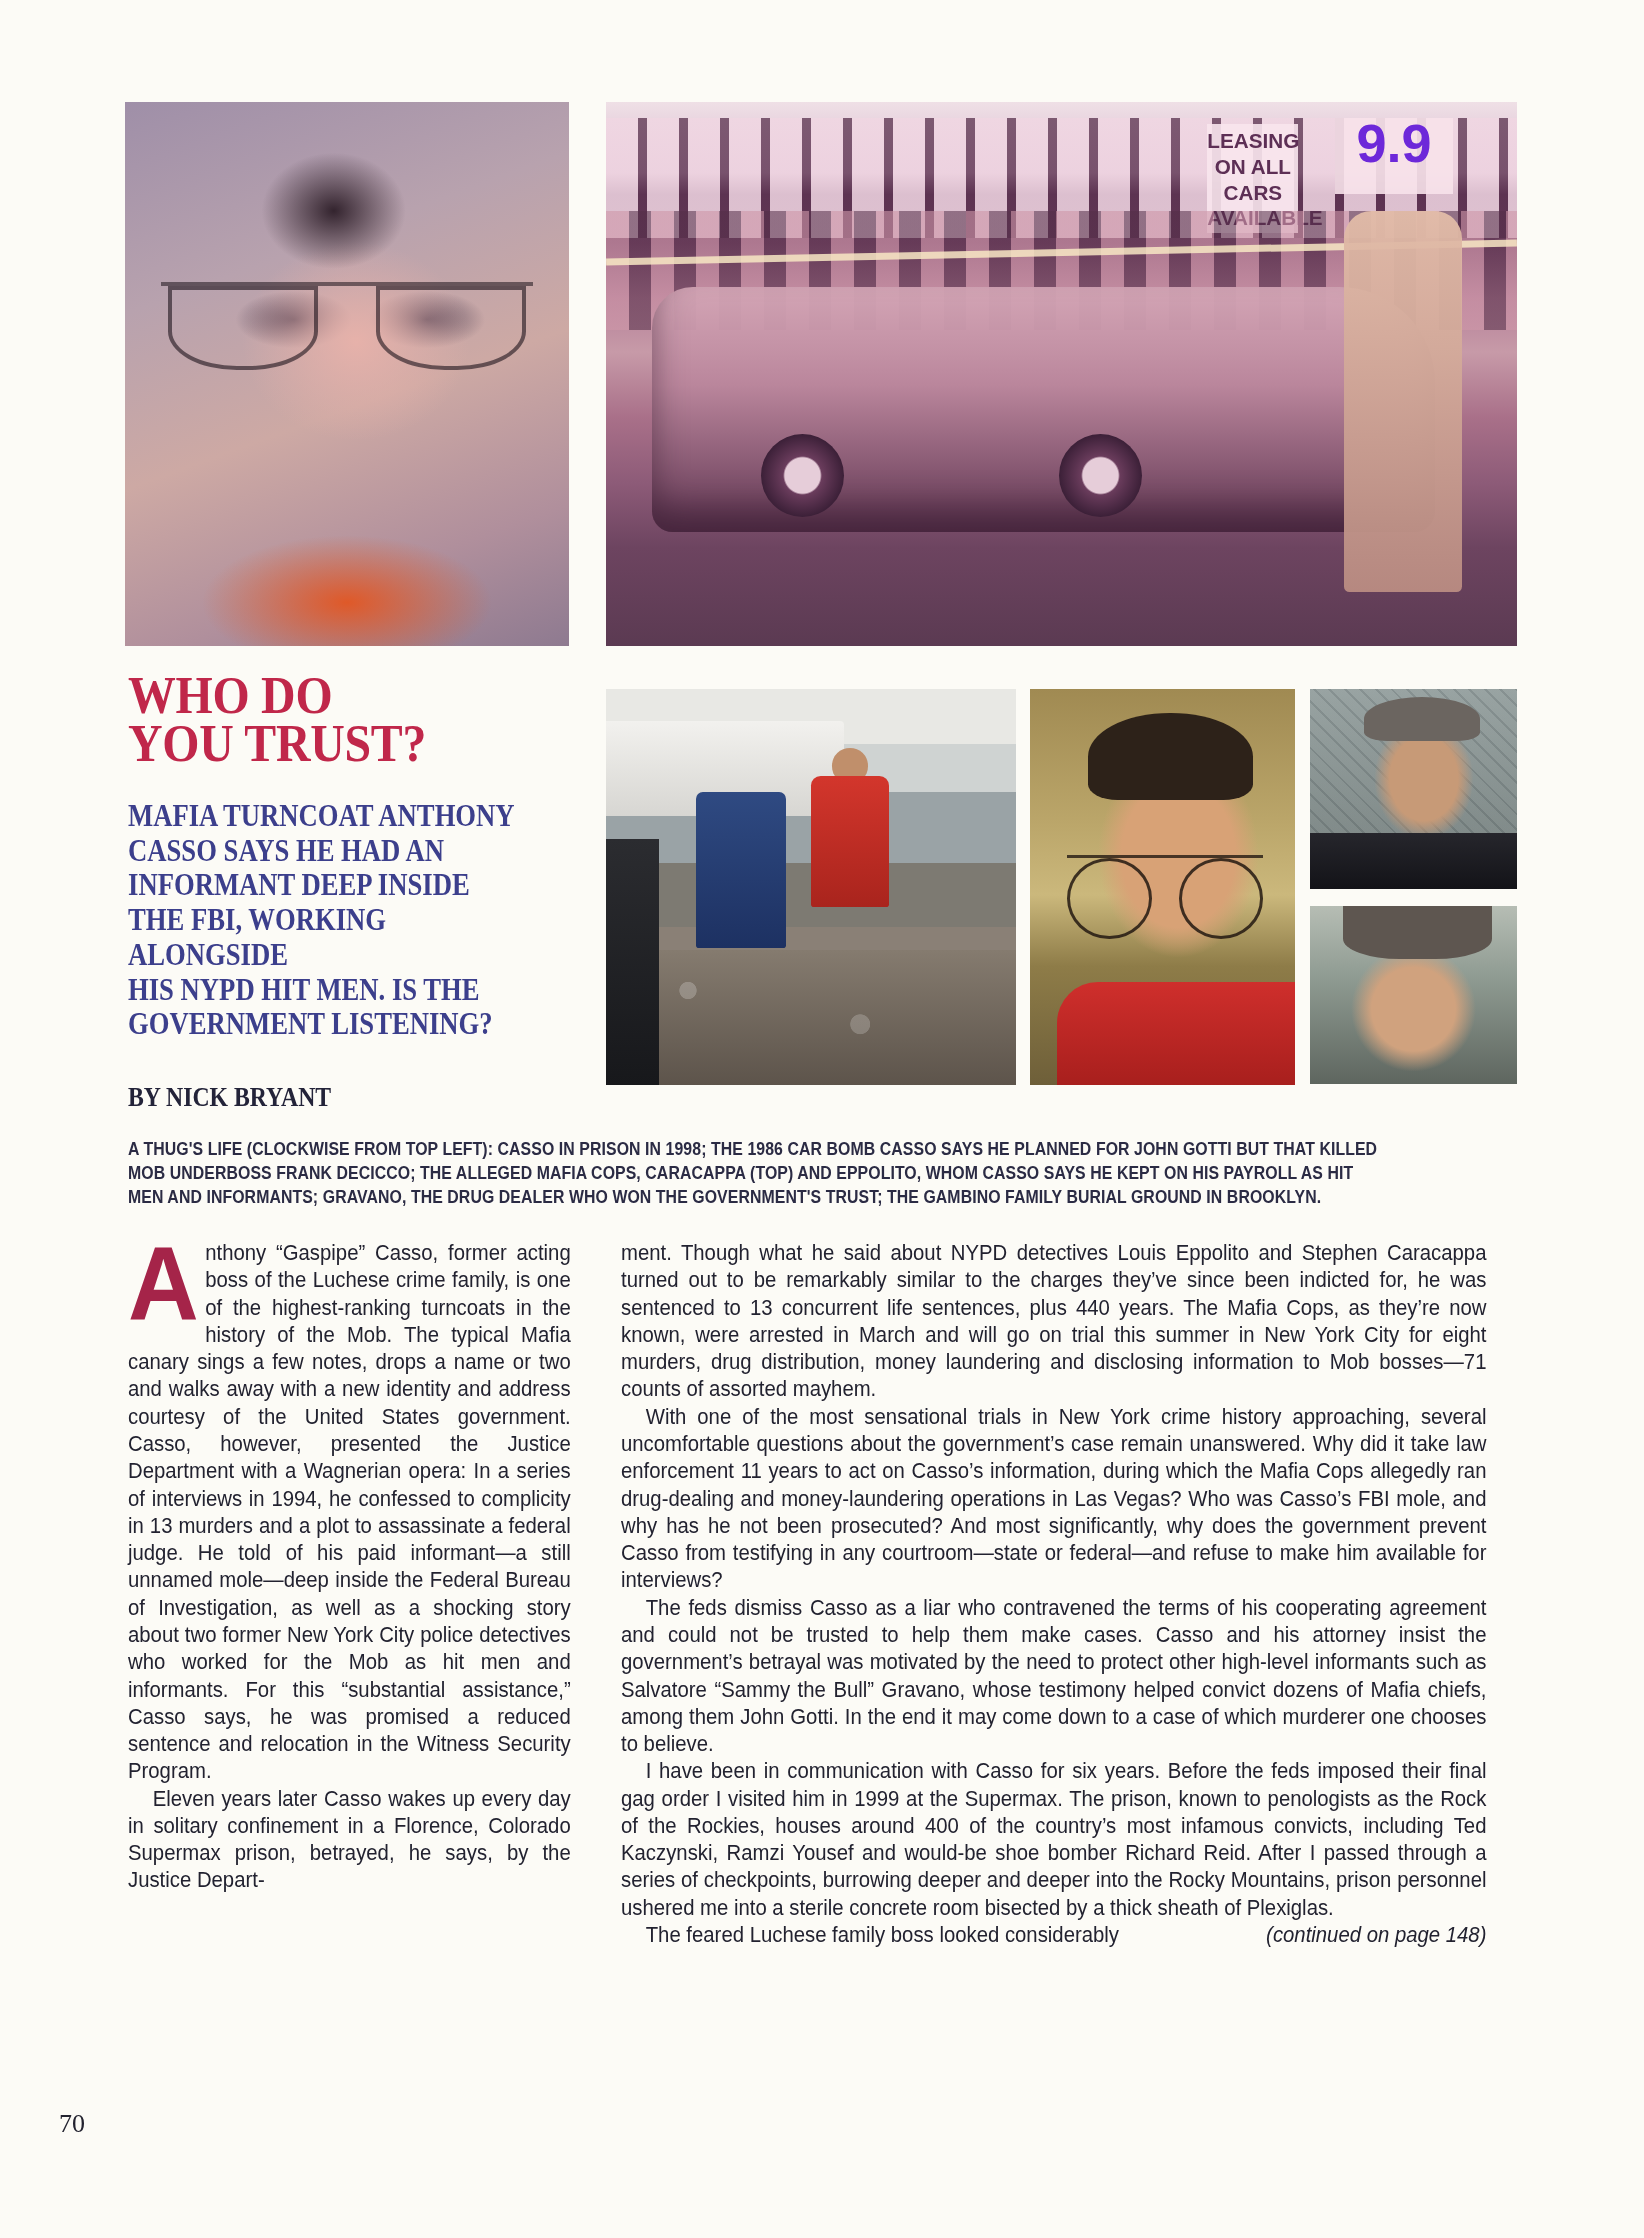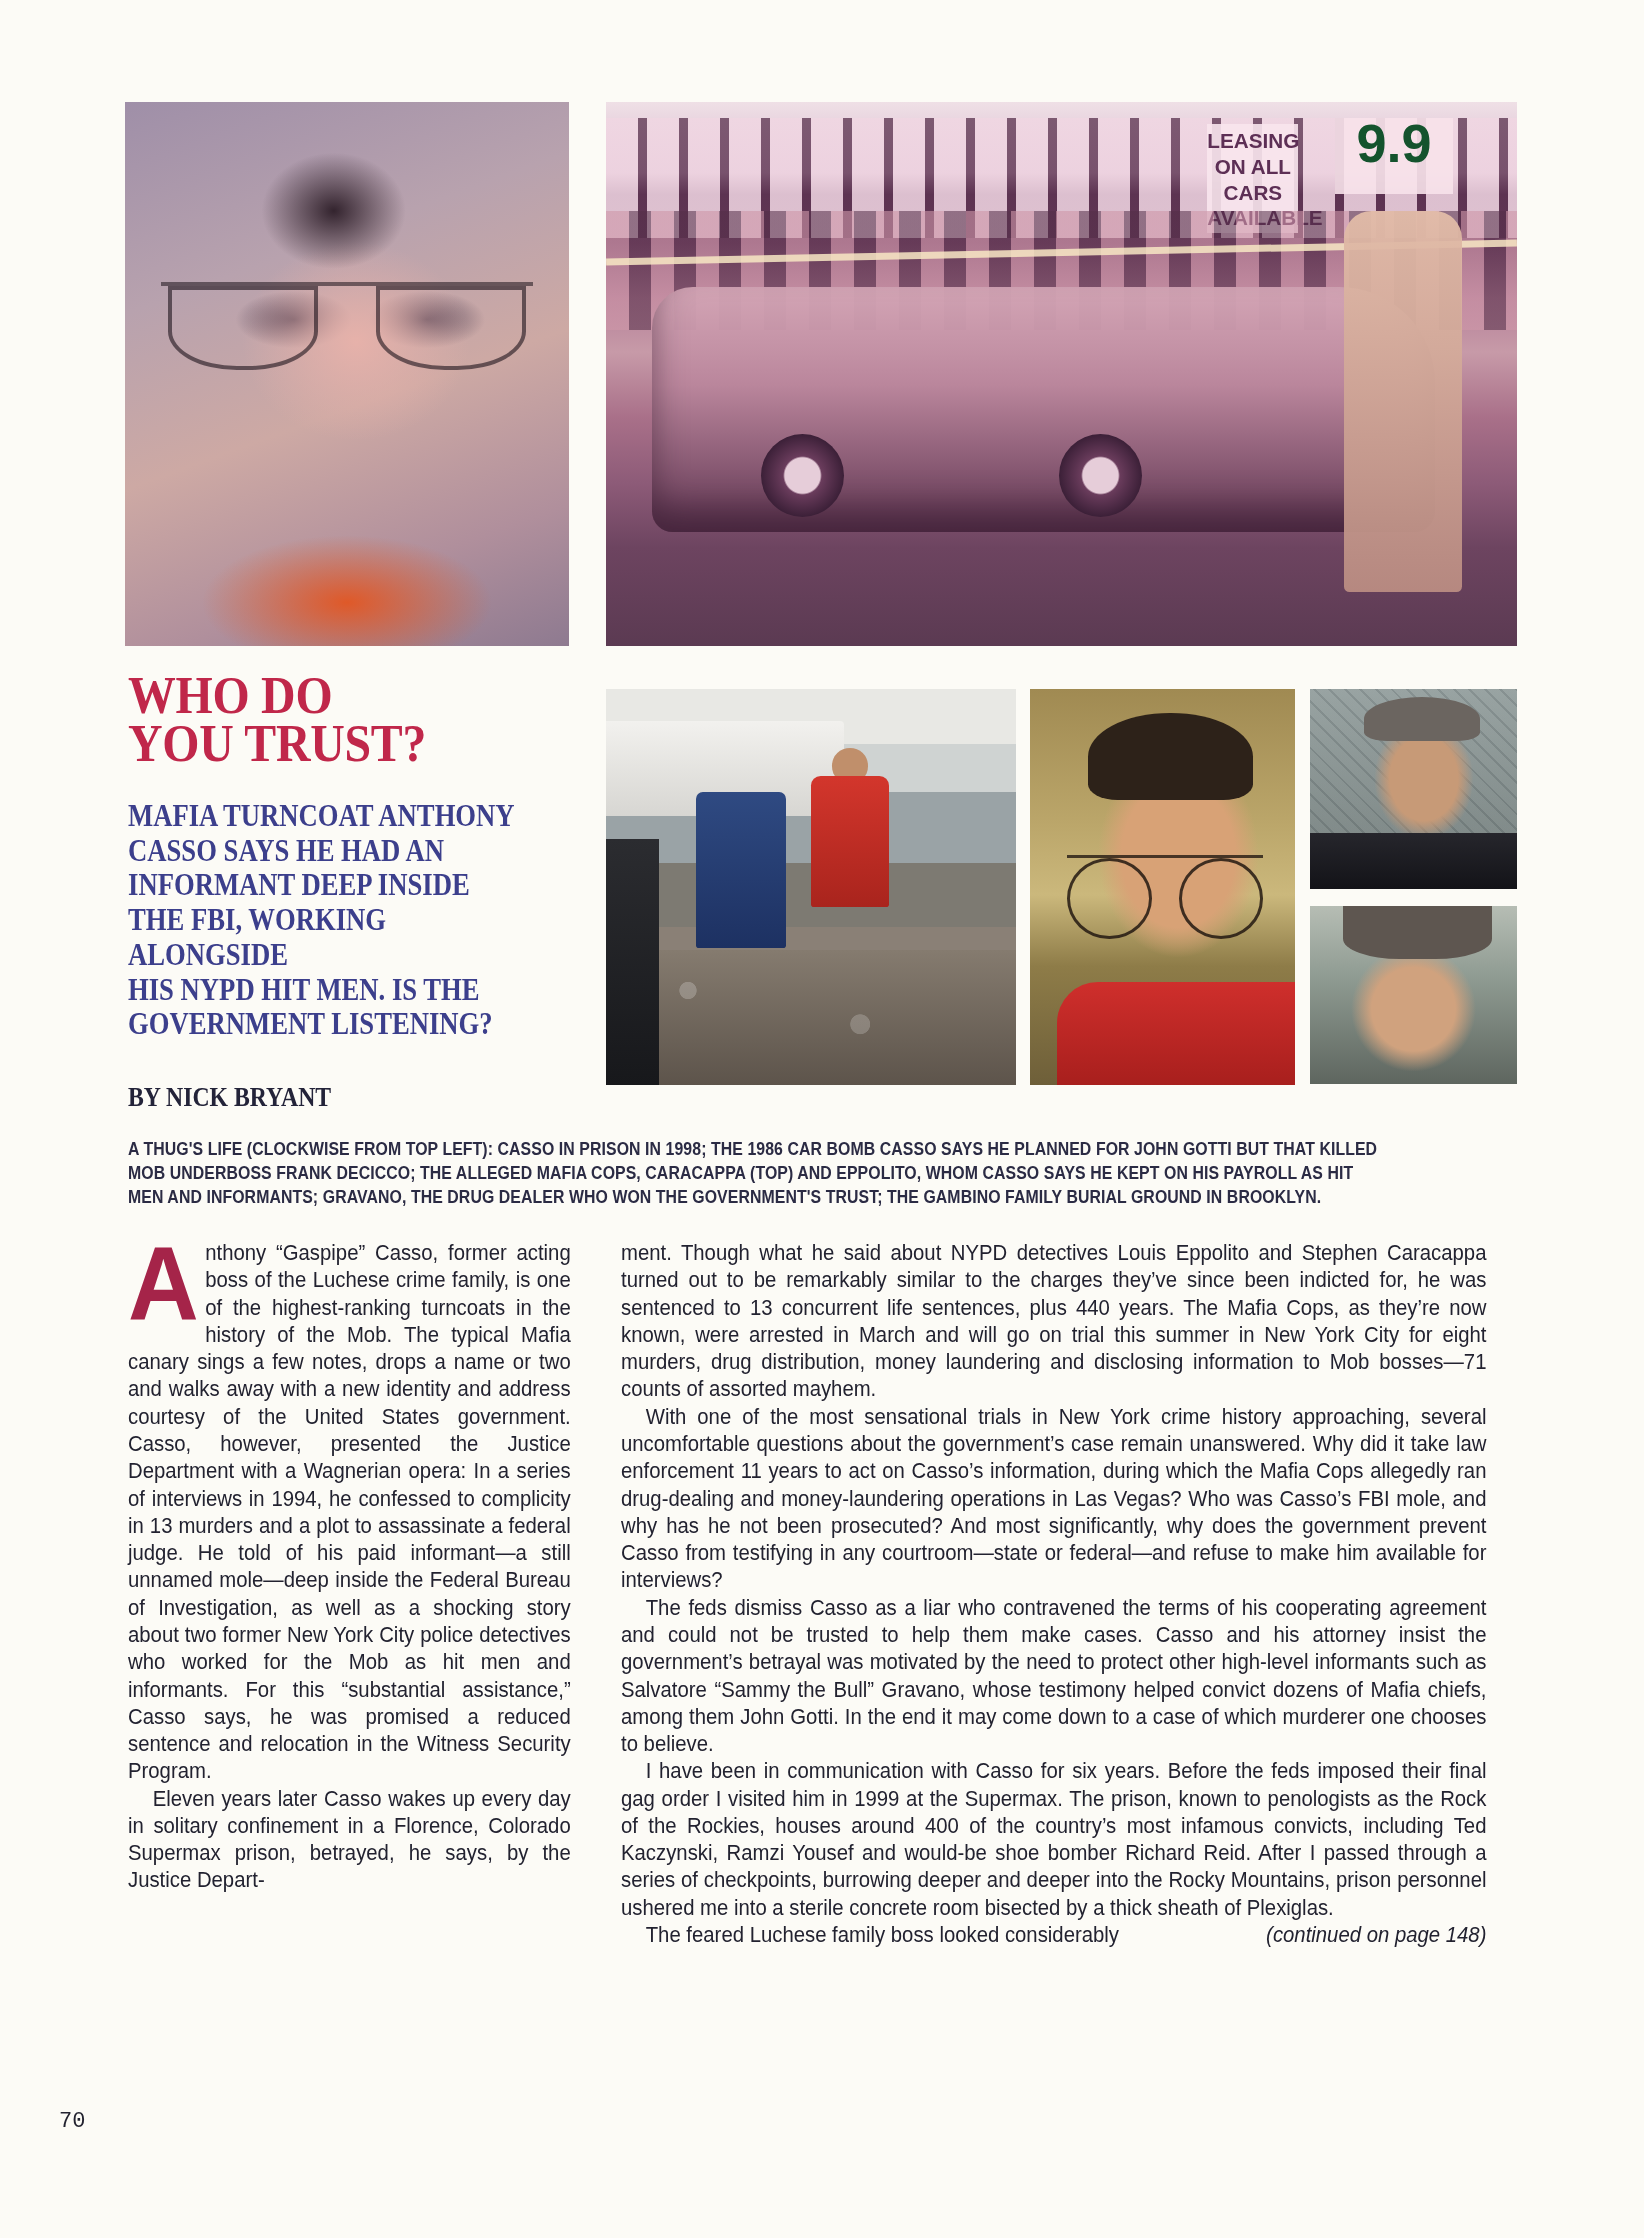--- a/index.html
+++ b/index.html
@@ -49,21 +49,21 @@
       linear-gradient(180deg,#efe0e6 0%,#d9b9cf 13%,#6b3f63 17%,#7d4b6c 26%,#b58098 36%,#c79aa8 46%,#a97089 58%,#8d5b78 70%,#6d4460 82%,#5b3a52 100%);
   }
   #photo-car-bomb .shop-row{
     position:absolute;left:0;top:3%;width:100%;height:22%;
     background:repeating-linear-gradient(90deg,
       rgba(240,214,226,.85) 0 32px, rgba(88,47,76,.75) 32px 41px);
   }
   #photo-car-bomb .sign-99{
     position:absolute;right:7%;top:3%;width:13%;height:14%;
     background:rgba(247,226,234,.9);
-    color:#14532d;font-size:54px;font-weight:bold;line-height:.95;
+    color:#6d28d9;font-size:54px;font-weight:bold;line-height:.95;
     text-align:center;font-family:"Liberation Sans",sans-serif;
   }
   #photo-car-bomb .sign-allcars{
     position:absolute;right:24%;top:4%;width:10%;height:20%;
     background:rgba(248,229,237,.9);
     color:#5d2f55;font-size:20.7px;font-weight:bold;line-height:1.25;
     text-align:center;padding-top:4.1px;box-sizing:border-box;
   }
   #photo-car-bomb .crowd{
     position:absolute;left:0;top:20%;width:100%;height:22%;
@@ -243,22 +243,22 @@
     font-weight:bold;
     font-size:103px;line-height:.78;
     color:#a52449;
     padding:4.1px 6.9px 0 0;
   }
   #continued{
     font-style:italic;float:right;
   }
   #page-number{
     position:absolute;left:59px;top:2109px;
-    font-family:Liberation Mono, monospace;
-    font-size:22px;color:#232330;
+    font-family:Liberation Serif, serif;
+    font-size:26px;color:#232330;
   }
 </style>
 </head>
 <body>
 
 <div class="page">
 
   <div class="photo" id="photo-casso-prison">
     <div class="ph-inner"></div>
     <div class="glasses"></div>

